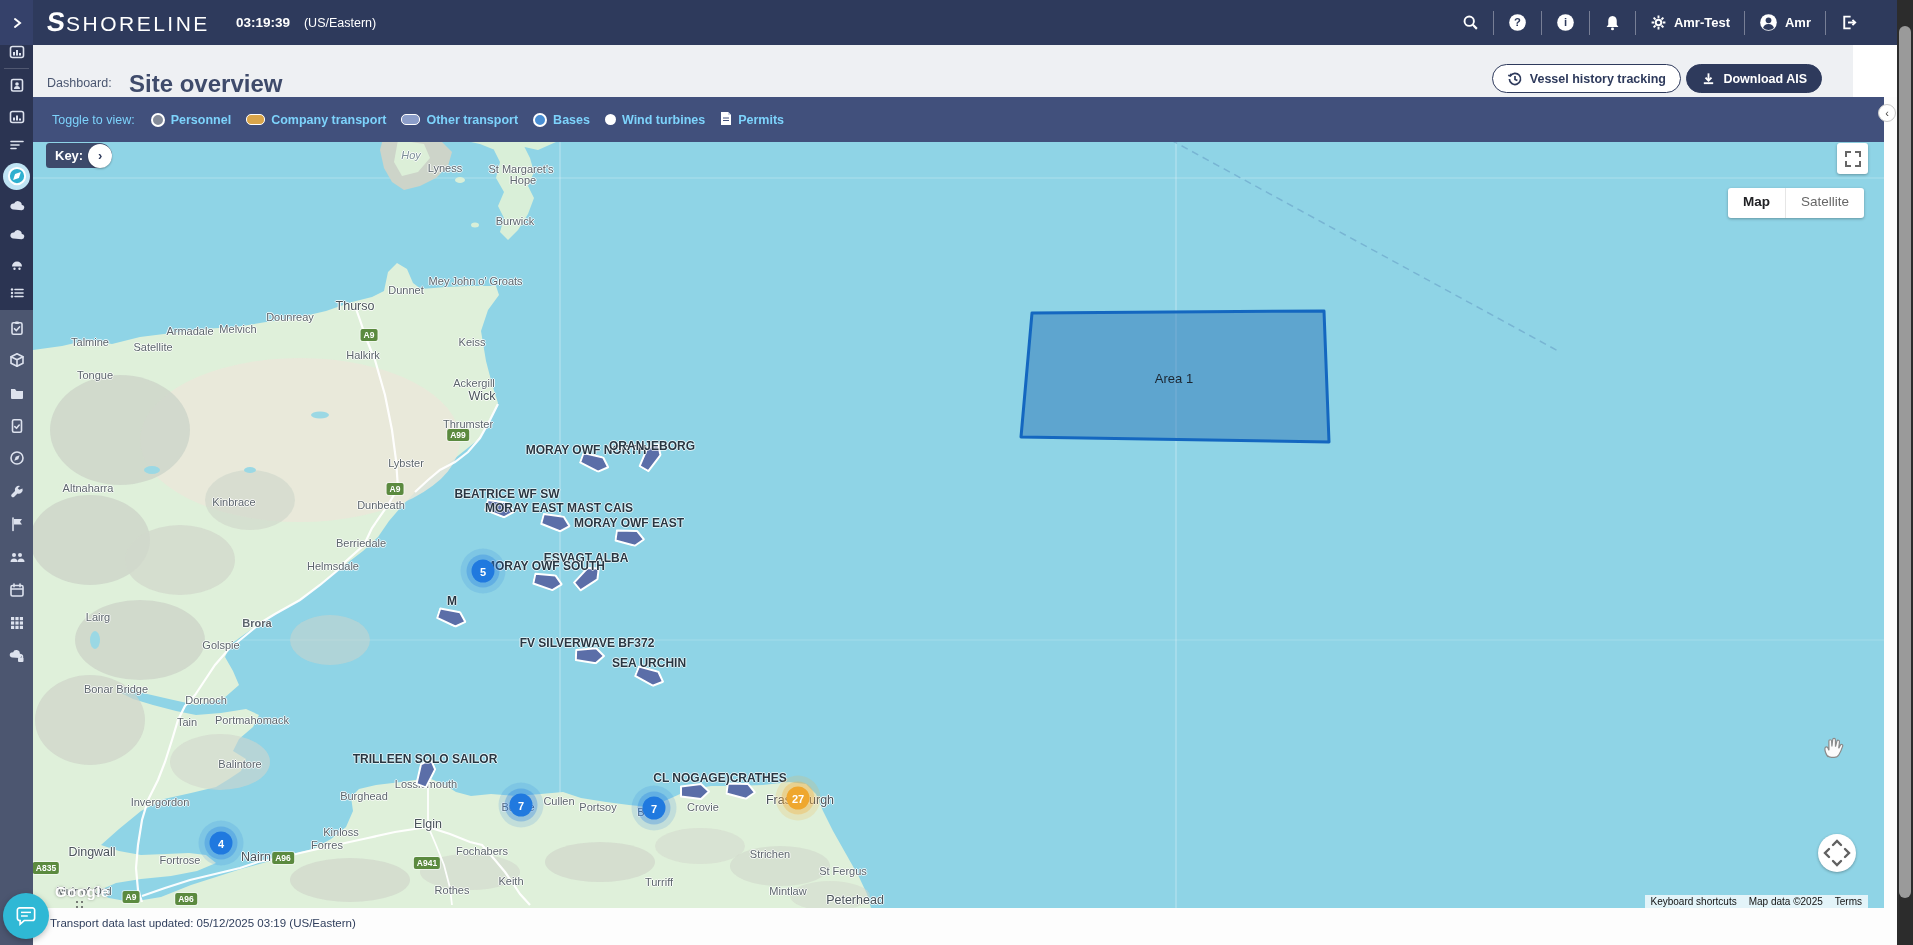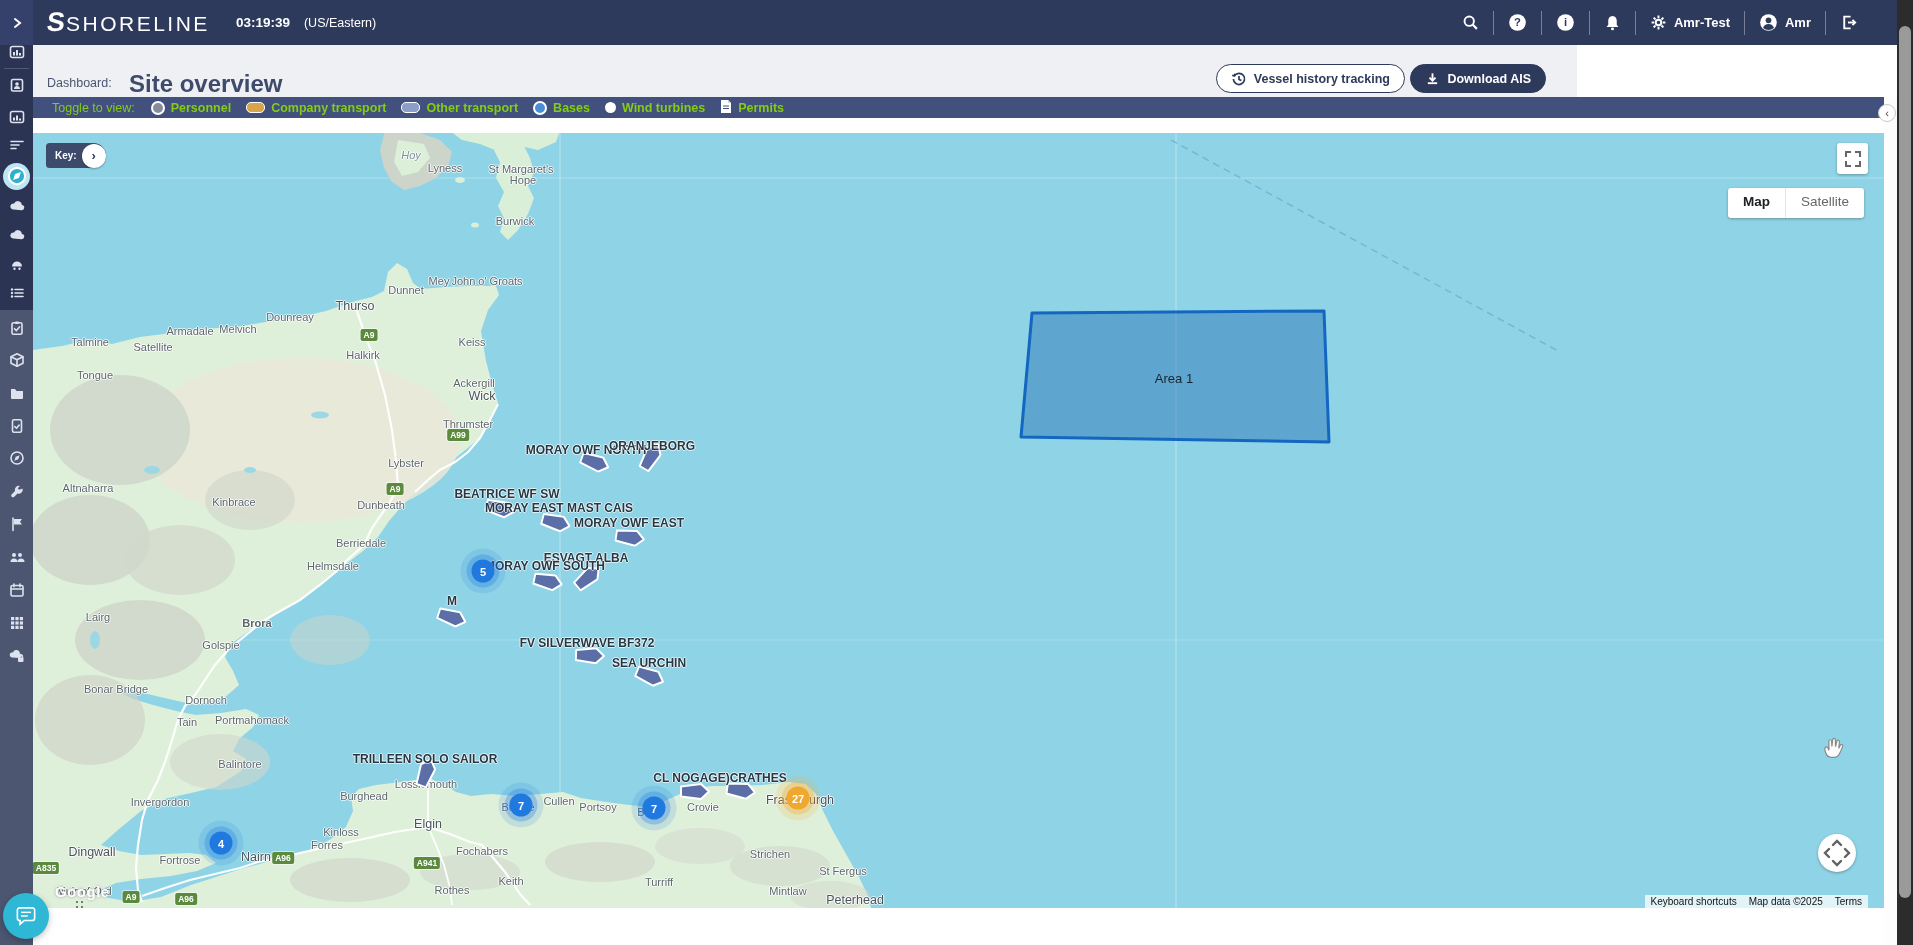--- a/index.html
+++ b/index.html
@@ -21,29 +21,29 @@
   #logo { display:flex; align-items:baseline; margin-left:14px; }
   #logo-mark { font-size:27px; font-weight:800; transform:skewX(-6deg); letter-spacing:-1px; }
   #logo-text { font-size:21px; font-weight:300; letter-spacing:2.5px; margin-left:2px; }
   #clock { margin-left:26px; font-size:13.5px; font-weight:700; }
   #tz { margin-left:14px; font-size:12.5px; font-weight:400; }
   #topbar-right { position:absolute; right:26px; top:0; height:45px; display:flex; align-items:center; }
   .tb-it { display:flex; align-items:center; gap:7px; padding:0 14px; height:45px; cursor:pointer; font-size:13px; font-weight:600; }
   .tb-sep { width:1px; height:24px; background:rgba(255,255,255,.35); }
 
   
-  #titlebar { position:absolute; left:33px; top:45px; width:1544px; height:52px; background:#eef0f3; z-index:20; }
+  #titlebar { position:absolute; left:33px; top:45px; width:1820px; height:52px; background:#eef0f3; z-index:20; }
   #crumb { position:absolute; left:14px; top:31px; font-size:12.5px; color:#4a5670; }
   #page-title { position:absolute; left:96px; top:25px; font-size:24px; font-weight:700; color:#3f4b6b; }
   .pill { position:absolute; top:19px; height:29px; border-radius:15px; display:flex; align-items:center; gap:7px; font-size:12.5px; font-weight:700; cursor:pointer; padding:0 14px; }
   #btn-history { right:172px; border:1.5px solid #2e3a5c; color:#2e3a5c; background:#fff; }
   #btn-download { right:31px; background:#2e3a5c; color:#fff; border:1.5px solid #2e3a5c; }
 
   
-  #togglebar { position:absolute; left:33px; top:97px; width:1851px; height:21px; background:#41507c; color:#84cc16; display:flex; align-items:center; z-index:20; }
+  #togglebar { position:absolute; left:33px; top:97px; width:1851px; height:45px; background:#41507c; color:#7dd3fc; display:flex; align-items:center; z-index:20; }
   #toggle-label { margin-left:19px; font-size:12.5px; }
   #toggle-items { display:flex; align-items:center; margin-left:16px; }
   .tg { display:flex; align-items:center; gap:6px; margin-right:15px; font-size:12.5px; font-weight:700; cursor:pointer; }
   .tg-circle { width:14px; height:14px; border-radius:50%; border:2px solid #fff; }
   .tg-rect { width:19px; height:11px; border-radius:5px; border:1.5px solid #fff; }
   .tg-dot { width:11px; height:11px; border-radius:50%; }
 
   
   #rstrip { position:absolute; left:1884px; top:97px; width:13px; height:848px; background:#fdfdfd; z-index:25; }
   #collapse-btn { position:absolute; left:-6px; top:7px; width:18px; height:18px; border-radius:50%; background:#fff; border:1px solid #c9c9c9; color:#444; font-size:11px; line-height:16px; text-align:center; cursor:pointer; z-index:26; }
@@ -57,21 +57,21 @@
   .town.big { font-size:12.5px; color:#49535a; }
   .town.it { font-style:italic; color:#7d8f99; }
   .rbadge { position:absolute; transform:translate(-50%,-50%); background:#5b8a3f; color:#fff; font-size:8.5px; font-weight:700; padding:1px 3px; border-radius:2px; z-index:6; box-shadow:0 0 0 1px rgba(255,255,255,.5); }
   .vlabel { position:absolute; transform:translate(-50%,-50%); font-size:12px; font-weight:700; color:#273642; white-space:nowrap; z-index:9; text-shadow:0 1px 0 rgba(255,255,255,.65), 0 -1px 0 rgba(255,255,255,.65), 1px 0 0 rgba(255,255,255,.65), -1px 0 0 rgba(255,255,255,.65); }
   .vessel { position:absolute; width:30px; height:17px; margin-left:-15px; margin-top:-8px; z-index:8; cursor:pointer; }
   .cluster { position:absolute; transform:translate(-50%,-50%); width:23px; height:23px; border-radius:50%; color:#fff; font-size:11px; font-weight:700; display:flex; align-items:center; justify-content:center; z-index:10; cursor:pointer; }
   .cluster.blue { background:#2079df; box-shadow:0 0 0 5px rgba(32,121,223,.30), 0 0 0 11px rgba(32,121,223,.15); }
   .cluster.amber { background:#efa72e; box-shadow:0 0 0 5px rgba(243,176,60,.35), 0 0 0 11px rgba(243,176,60,.18); }
   #area-label { position:absolute; transform:translate(-50%,-50%); font-size:13px; color:#1b2530; z-index:7; }
   #key-pill { position:absolute; left:13px; top:10px; height:25px; background:#3d4a6b; border-radius:4px 14px 14px 4px; display:flex; align-items:center; z-index:12; cursor:pointer; padding-left:9px; }
-  #key-pill .ktxt { color:#fff; font-size:10px; font-weight:700; }
+  #key-pill .ktxt { color:#fff; font-size:13px; font-weight:700; }
   #key-pill .kcirc { width:24px; height:24px; margin-left:5px; background:#fff; border-radius:50%; display:flex; align-items:center; justify-content:center; color:#2e3a5c; font-size:13px; font-weight:700; box-shadow:0 1px 2px rgba(0,0,0,.3); }
   #fs-btn { position:absolute; right:16px; top:10px; width:31px; height:31px; background:#fff; border-radius:3px; box-shadow:0 1px 3px rgba(0,0,0,.3); display:flex; align-items:center; justify-content:center; z-index:12; cursor:pointer; }
   #maptype { position:absolute; right:20px; top:55px; height:30px; background:#fff; border-radius:3px; box-shadow:0 1px 3px rgba(0,0,0,.3); display:flex; z-index:12; font-size:13.5px; }
   #maptype .mt { padding:6px 15px; cursor:pointer; }
   #maptype .mt.sel { color:#202124; font-weight:700; }
   #maptype .mt.uns { color:#666; border-left:1px solid #e6e6e6; }
   #pan-btn { position:absolute; right:28px; bottom:36px; width:38px; height:38px; background:#fff; border-radius:50%; box-shadow:0 1px 3px rgba(0,0,0,.3); display:flex; align-items:center; justify-content:center; z-index:12; cursor:pointer; }
   #gmap-logo { position:absolute; left:22px; bottom:8px; font-size:15px; font-weight:700; color:#fff; letter-spacing:.5px; text-shadow:0 0 3px rgba(0,0,0,.35); z-index:11; }
   #attrib { position:absolute; right:16px; bottom:0; display:flex; z-index:11;margin-left:48px; }
   .at-box { background:rgba(255,255,255,.75); color:#111; font-size:10px; padding:1px 6px; cursor:pointer; }
@@ -605,14 +605,17 @@
       </div>
   </div>
 
   <div id="rstrip">
     <div id="collapse-btn">‹</div>
   </div>
   <div id="scrollbar">
     <div id="scroll-thumb"></div>
   </div>
 
+  <div id="footer">
+    <span id="footer-text">Transport data last updated: 05/12/2025 03:19 (US/Eastern)</span>
+  </div>
 
 </div>
 
 </body></html>

